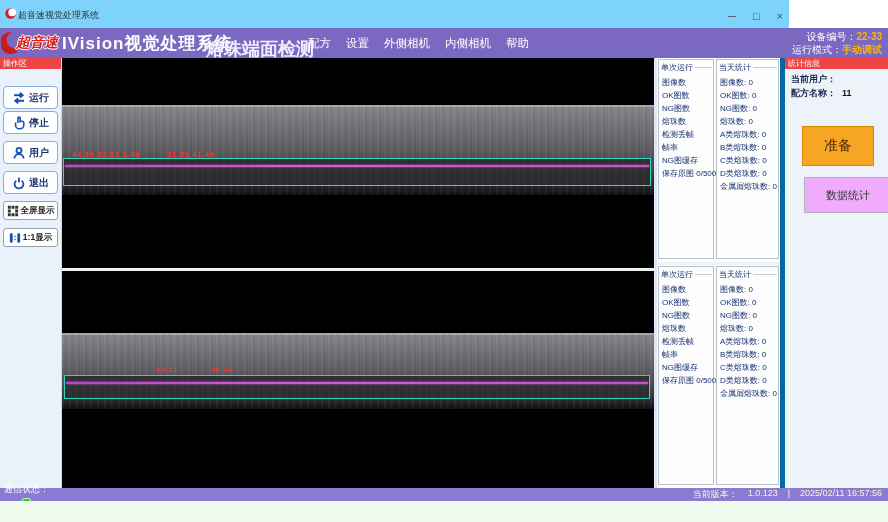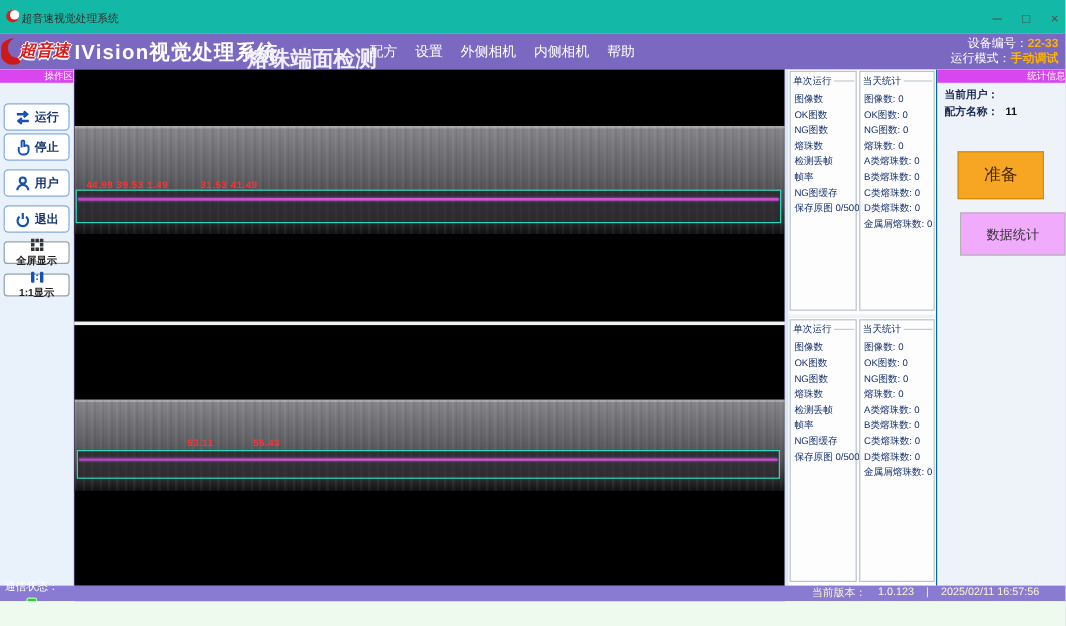--- a/index.html
+++ b/index.html
@@ -1,42 +1,42 @@
 <!DOCTYPE html>
 <html><head>
 <meta charset="utf-8">
 <style>
   html,body{margin:0;padding:0;}
   body{font-family:"Liberation Sans","DejaVu Sans",sans-serif;background:#fff;}
   #app{position:relative;width:888px;height:522px;background:#fff;overflow:hidden;}
 
   
-  .titlebar{position:absolute;left:0;top:0;width:888px;height:28px;background:#14b8a6;border-bottom:1px solid #dcead8;}
+  .titlebar{position:absolute;left:0;top:0;width:789px;height:28px;background:#7dd3fc;border-bottom:1px solid #dcead8;}
   .tb-title{position:absolute;left:18px;top:9px;font-size:9px;color:#303030;}
   .win-controls{position:absolute;right:6px;top:11px;display:flex;gap:17px;color:#4a4a4a;font-size:11px;line-height:11px;}
   .win-controls span{cursor:default;}
 
   
   .appheader{position:absolute;left:0;top:28px;width:888px;height:30px;background:#7a68c1;}
   .brand{position:absolute;left:16px;top:6px;font-size:14px;font-weight:bold;font-style:italic;color:#d81d1d;
          text-shadow:-1px 0 #fff,1px 0 #fff,0 -1px #fff,0 1px #fff;}
   .app-title{position:absolute;left:62px;top:4px;font-size:17px;font-weight:bold;color:#ffffff;letter-spacing:1px;}
   .page-title{position:absolute;left:206px;top:9px;font-size:18px;font-weight:bold;color:#f2effc;}
   .menu{position:absolute;left:308px;top:0;height:30px;display:flex;align-items:center;gap:15px;}
   .menu span{color:#ffffff;font-size:11.5px;cursor:default;}
   .devinfo{position:absolute;right:6px;top:2px;text-align:right;font-size:10px;line-height:13px;color:#ffffff;}
   .devinfo b{color:#ffb400;font-weight:bold;}
 
   
   .sidebar{position:absolute;left:0;top:58px;width:62px;height:430px;background:#e9f1fa;border-right:1px solid #cdd8e4;box-sizing:border-box;}
-  .panel-titlebar{height:11px;background:#d946ef;color:#fff;font-size:8px;line-height:11px;padding-left:18px;text-align:right;}
+  .panel-titlebar{height:11px;background:#ef4444;color:#fff;font-size:8px;line-height:11px;padding-left:3px;}
   .side-btn{position:absolute;left:3px;width:55px;height:23px;background:#fff;border:1px solid #85acdd;border-radius:4px;
             display:flex;align-items:center;justify-content:center;gap:3px;font-size:10px;font-weight:bold;color:#16336e;
             box-sizing:border-box;cursor:pointer;}
-  .side-btn.gray{border-color:#98a2ac;color:#222;font-size:8.5px;font-weight:bold;border-radius:3px;height:19px;gap:2px;flex-direction:column;}
+  .side-btn.gray{border-color:#98a2ac;color:#222;font-size:8.5px;font-weight:bold;border-radius:3px;height:19px;gap:2px;}
   .side-btn svg{flex:none;}
 
   
   .camstack{position:absolute;left:62px;top:58px;width:592px;height:516px;background:#6d28d9;}
   .camera{position:absolute;left:0;width:592px;background:#000;overflow:hidden;}
   .cam-divider{position:absolute;left:0;top:210px;width:592px;height:3px;background:#eef2ee;}
   .metal-band{position:absolute;left:0;width:592px;
       background:linear-gradient(180deg,#87878b 0%,#77777b 18%,#616165 45%,#48484c 70%,#2b2b2e 88%,#101012 100%);}
   .metal-band::before{content:"";position:absolute;left:0;top:0;width:100%;height:2px;background:rgba(255,255,255,.28);}
   .metal-band::after{content:"";position:absolute;inset:0;
@@ -52,34 +52,34 @@
   .stats-sep{position:absolute;left:0;top:204px;width:123px;height:3px;background:#eef2f6;}
   .groupbox{border:1px solid #b9c2cb;margin:1px;box-sizing:border-box;}
   .gb-l{width:56px;}
   .gb-r{width:63px;}
   .gb-head{display:flex;align-items:center;font-size:8px;color:#15306e;padding:2px 1px 1px 2px;white-space:nowrap;}
   .gb-head::after{content:"";flex:1;border-top:1px solid #c4ccd6;margin-left:2px;}
   .gb-items{padding:2px 0 0 3px;}
   .gb-item{font-size:8px;color:#15306e;line-height:13px;white-space:nowrap;}
 
   
-  .infopanel{position:absolute;left:780px;top:58px;width:108px;height:430px;background:#eef3fa;border-left:1px solid #0369a1;box-sizing:border-box;}
+  .infopanel{position:absolute;left:780px;top:58px;width:108px;height:430px;background:#eef3fa;border-left:5px solid #0369a1;box-sizing:border-box;}
   .info-row{position:absolute;left:6px;font-size:9px;font-weight:bold;color:#1a2a50;white-space:nowrap;}
   .info-row b{margin-left:6px;color:#111;}
   .prepare-btn{position:absolute;left:17px;top:68px;width:72px;height:40px;background:#f6a623;border:1px solid #d88a00;
       display:flex;align-items:center;justify-content:center;font-size:14px;color:#4c2a00;cursor:pointer;box-sizing:border-box;}
   .data-btn{position:absolute;left:19px;top:119px;width:88px;height:36px;background:#f0abfc;border:1px solid #b3b3b3;
       display:flex;align-items:center;justify-content:center;font-size:11px;color:#333;cursor:pointer;box-sizing:border-box;}
 
   
   .statusbar{position:absolute;left:0;top:488px;width:888px;height:13px;background:#8a7bd2;display:flex;align-items:center;
       font-size:9px;color:#ffffff;}
   .comm{display:flex;align-items:center;padding-left:4px;gap:2px;flex-direction:column;}
   .comm-dot{width:7px;height:7px;background:#27d427;border:1px solid #c2f3c2;border-radius:2px;}
-  .sb-right{margin-left:auto;padding-right:22px;display:flex;gap:10px;color:#fbf6cd;}
+  .sb-right{margin-left:auto;padding-right:6px;display:flex;gap:10px;color:#fbf6cd;}
   .bottomstrip{position:absolute;left:0;top:501px;width:888px;height:21px;background:#effaef;}
 </style>
 </head>
 <body>
 
 <div id="app">
 
   <div class="titlebar">
     <svg style="position:absolute;left:5px;top:8px" width="11" height="11" viewBox="0 0 11 11">
       <circle cx="5.5" cy="5.5" r="5.2" fill="#d22020"></circle>

